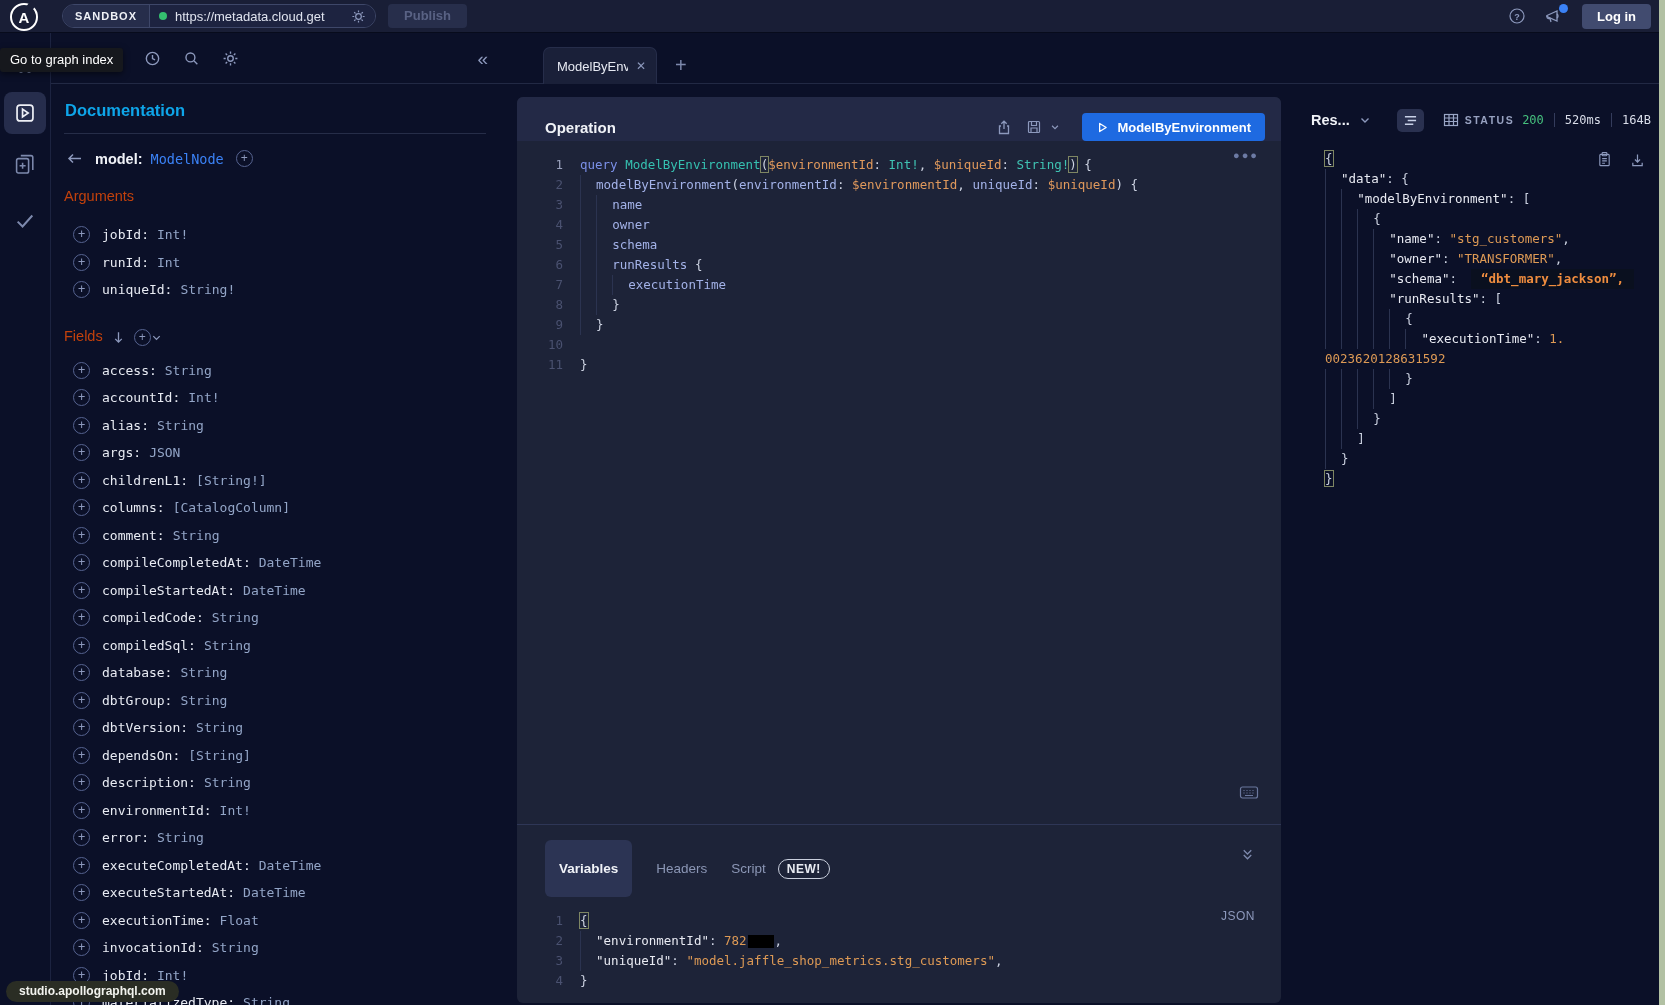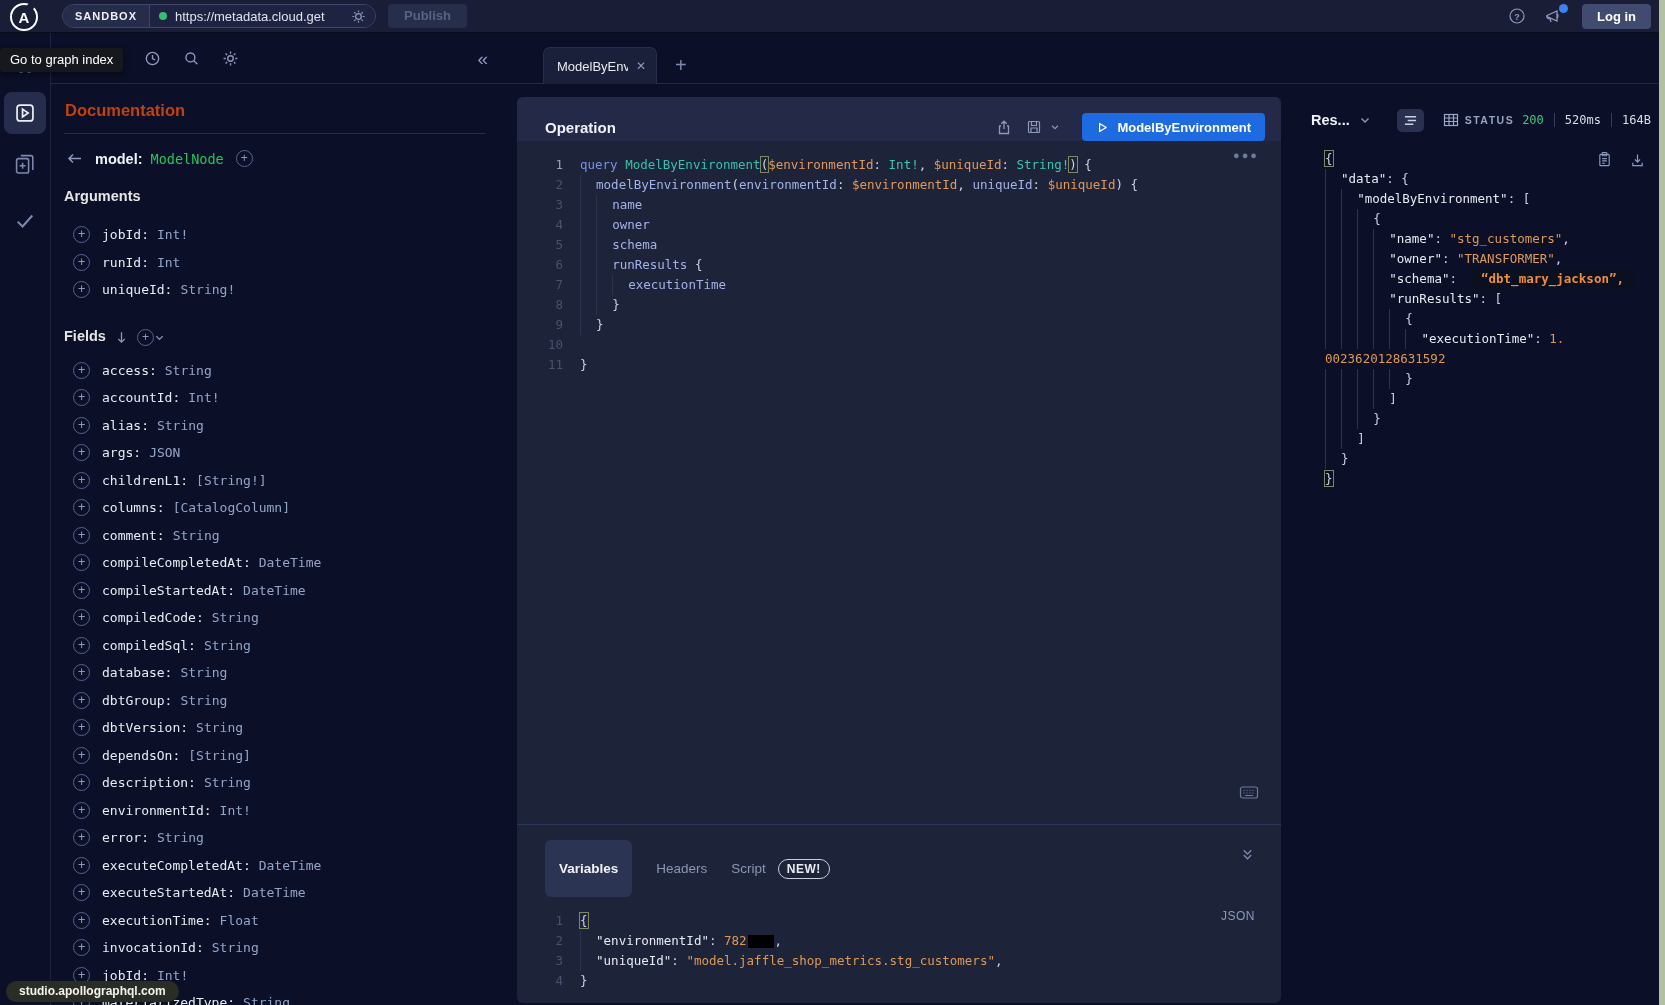--- a/index.html
+++ b/index.html
@@ -43,26 +43,26 @@
          border-right:1px solid #1c2340;}
   .rail-item{ display:flex; align-items:center; justify-content:center; color:#7d89ad;}
   .rail-item.sel{ width:42px; height:42px; background:#262d4c; border-radius:8px; color:#eef0f6;}
   .rail-gap1{height:14px;} .rail-gap2{height:18px;} .rail-gap3{height:34px;}
 
   .doc-panel{ width:449px; display:flex; flex-direction:column;}
   .doc-toolbar{ height:51px; display:flex; align-items:center; padding:0 12px 0 54px; gap:22px;
          border-bottom:1px solid #222944;}
   .doc-toolbar .collapse{ margin-left:auto; font-size:19px; color:#8d99bd; line-height:1;}
   .doc-content{ flex:1; padding:17px 14px 0 13px; overflow:hidden;}
-  .doc-title{ font-size:16.5px; font-weight:bold; color:#c2410c; padding-left:1px;}
+  .doc-title{ font-size:16.5px; font-weight:bold; color:#0ea5e9; padding-left:1px;}
   .doc-divider{ height:1px; background:#262d48; margin-top:13px;}
   .model-row{ display:flex; align-items:center; gap:12px; padding:11px 0 2px 2px; height:40px;}
   .model-label{ font-size:14.5px; font-weight:bold; color:#f0f2f7;}
-  .model-type{ font-size:13.5px; color:#22c55e;}
-  .sec-title{ font-size:14.5px; font-weight:bold; color:#e5e5e5; margin-top:14px; height:20px;}
+  .model-type{ font-size:13.5px; color:#3b82f6;}
+  .sec-title{ font-size:14.5px; font-weight:normal; color:#c2410c; margin-top:14px; height:20px;}
   .sec-title-row{ display:flex; align-items:center; gap:8px; margin-top:24px; height:20px;}
   .doc-list{ margin-top:9px;}
   .doc-row{ display:flex; align-items:center; height:27.5px; gap:12px; padding-left:9px;}
   .plus-circle{ width:17px; height:17px; min-width:17px; border:1px solid #566390; border-radius:50%;
          color:#8d99bd; font-size:12px; line-height:15px; text-align:center; display:inline-block;}
   .doc-row .fname{ font-size:13px; color:#e8ebf3;}
   .doc-row .ftype{ font-size:13px; color:#93a5c7;}
 
   
   .workspace{ flex:1; display:flex; flex-direction:column; min-width:0;}

